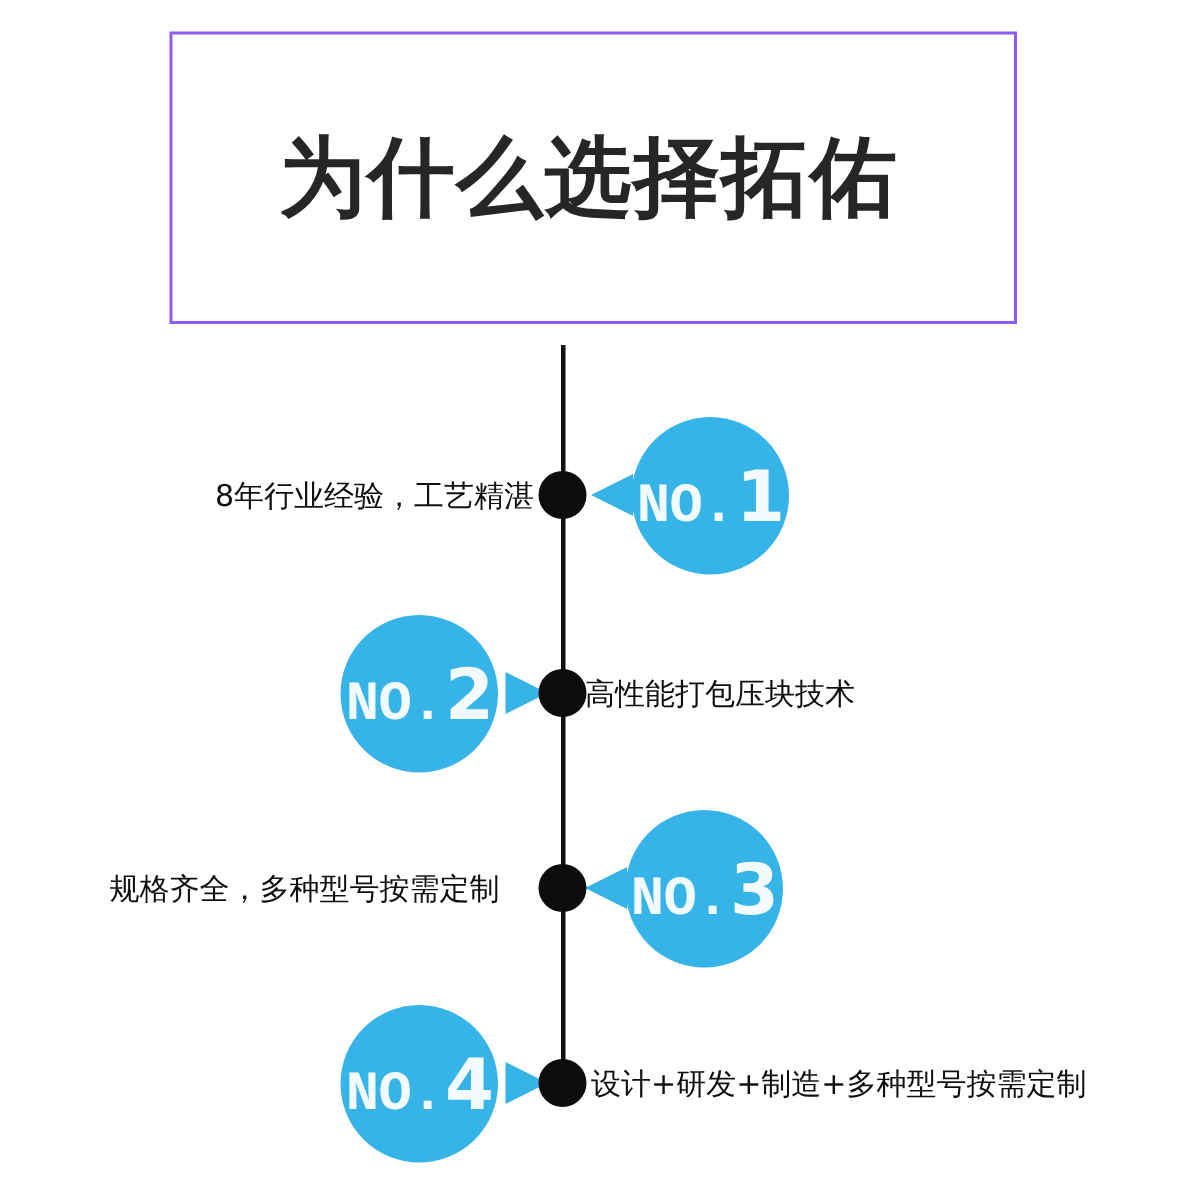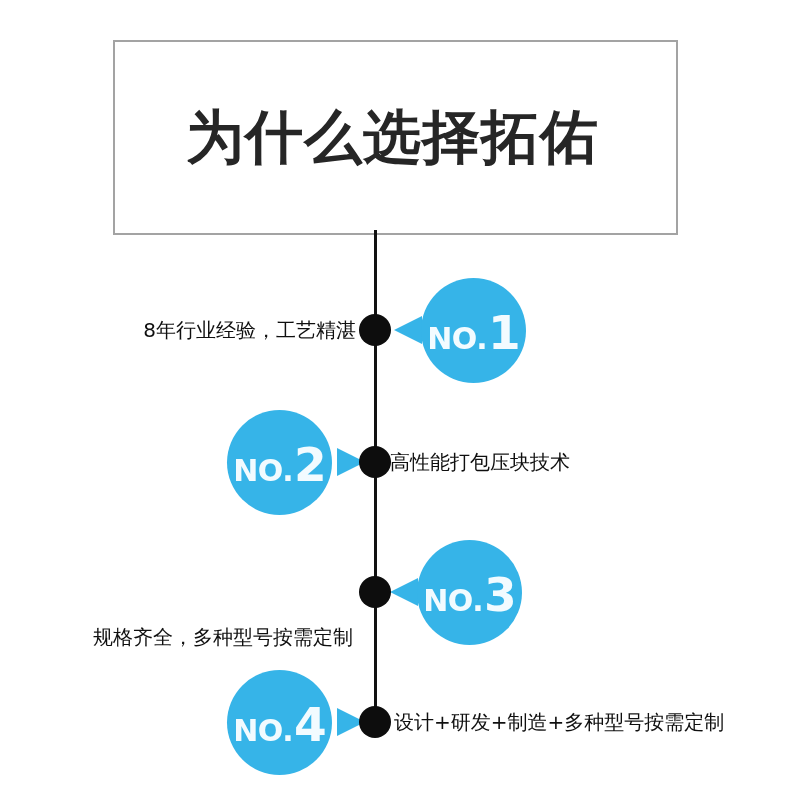--- a/index.html
+++ b/index.html
@@ -20,24 +20,23 @@
     overflow: hidden;
   }
 
   
   .title-box {
     position: absolute;
     left: 113px;
     top: 21px;
     width: 565px;
     height: 195px;
-    border: 2px solid #a3a3a3;
+    border: 2px solid #8b5cf6;
     box-sizing: border-box;
     background: #ffffff;
-    margin-top: 19px;
   }
   .title-inner {
     position: absolute;
     left: 0;
     top: 0;
     width: 100%;
     height: 100%;
     display: flex;
     flex-direction: column;
     align-items: center;
@@ -98,22 +97,23 @@
   .bubble-label {
     color: #f2fbff;
     font-weight: bold;
     white-space: nowrap;
     line-height: 1;
     display: flex;
     align-items: baseline;
     transform: translateY(2px);
   }
   .bub-no {
-    font-size: 30px;
+    font-size: 37px;
     letter-spacing: -0.5px;
+    font-family: Liberation Mono, monospace;
   }
   .bub-num {
     font-size: 47px;
     letter-spacing: -1px;
     margin-left: 1px;
   }
 
   
   .pointer {
     position: absolute;
@@ -161,21 +161,21 @@
   .row-1 .bubble { left: 421px; }
   .row-1 .pointer { left: 394px; }
   .row-1 .row-text { right: 434px; }
 
   .row-2 .bubble { left: 227px; }
   .row-2 .pointer { left: 337px; }
   .row-2 .row-text { left: 390px; }
 
   .row-3 .bubble { left: 417px; }
   .row-3 .pointer { left: 390px; }
-  .row-3 .row-text { right: 437px; margin-top: 45px; }
+  .row-3 .row-text { right: 457px; }
 
   .row-4 .bubble { left: 227px; }
   .row-4 .pointer { left: 337px; }
   .row-4 .row-text { left: 394px; }
 </style>
 </head>
 <body>
 
 <div id="page">
 

